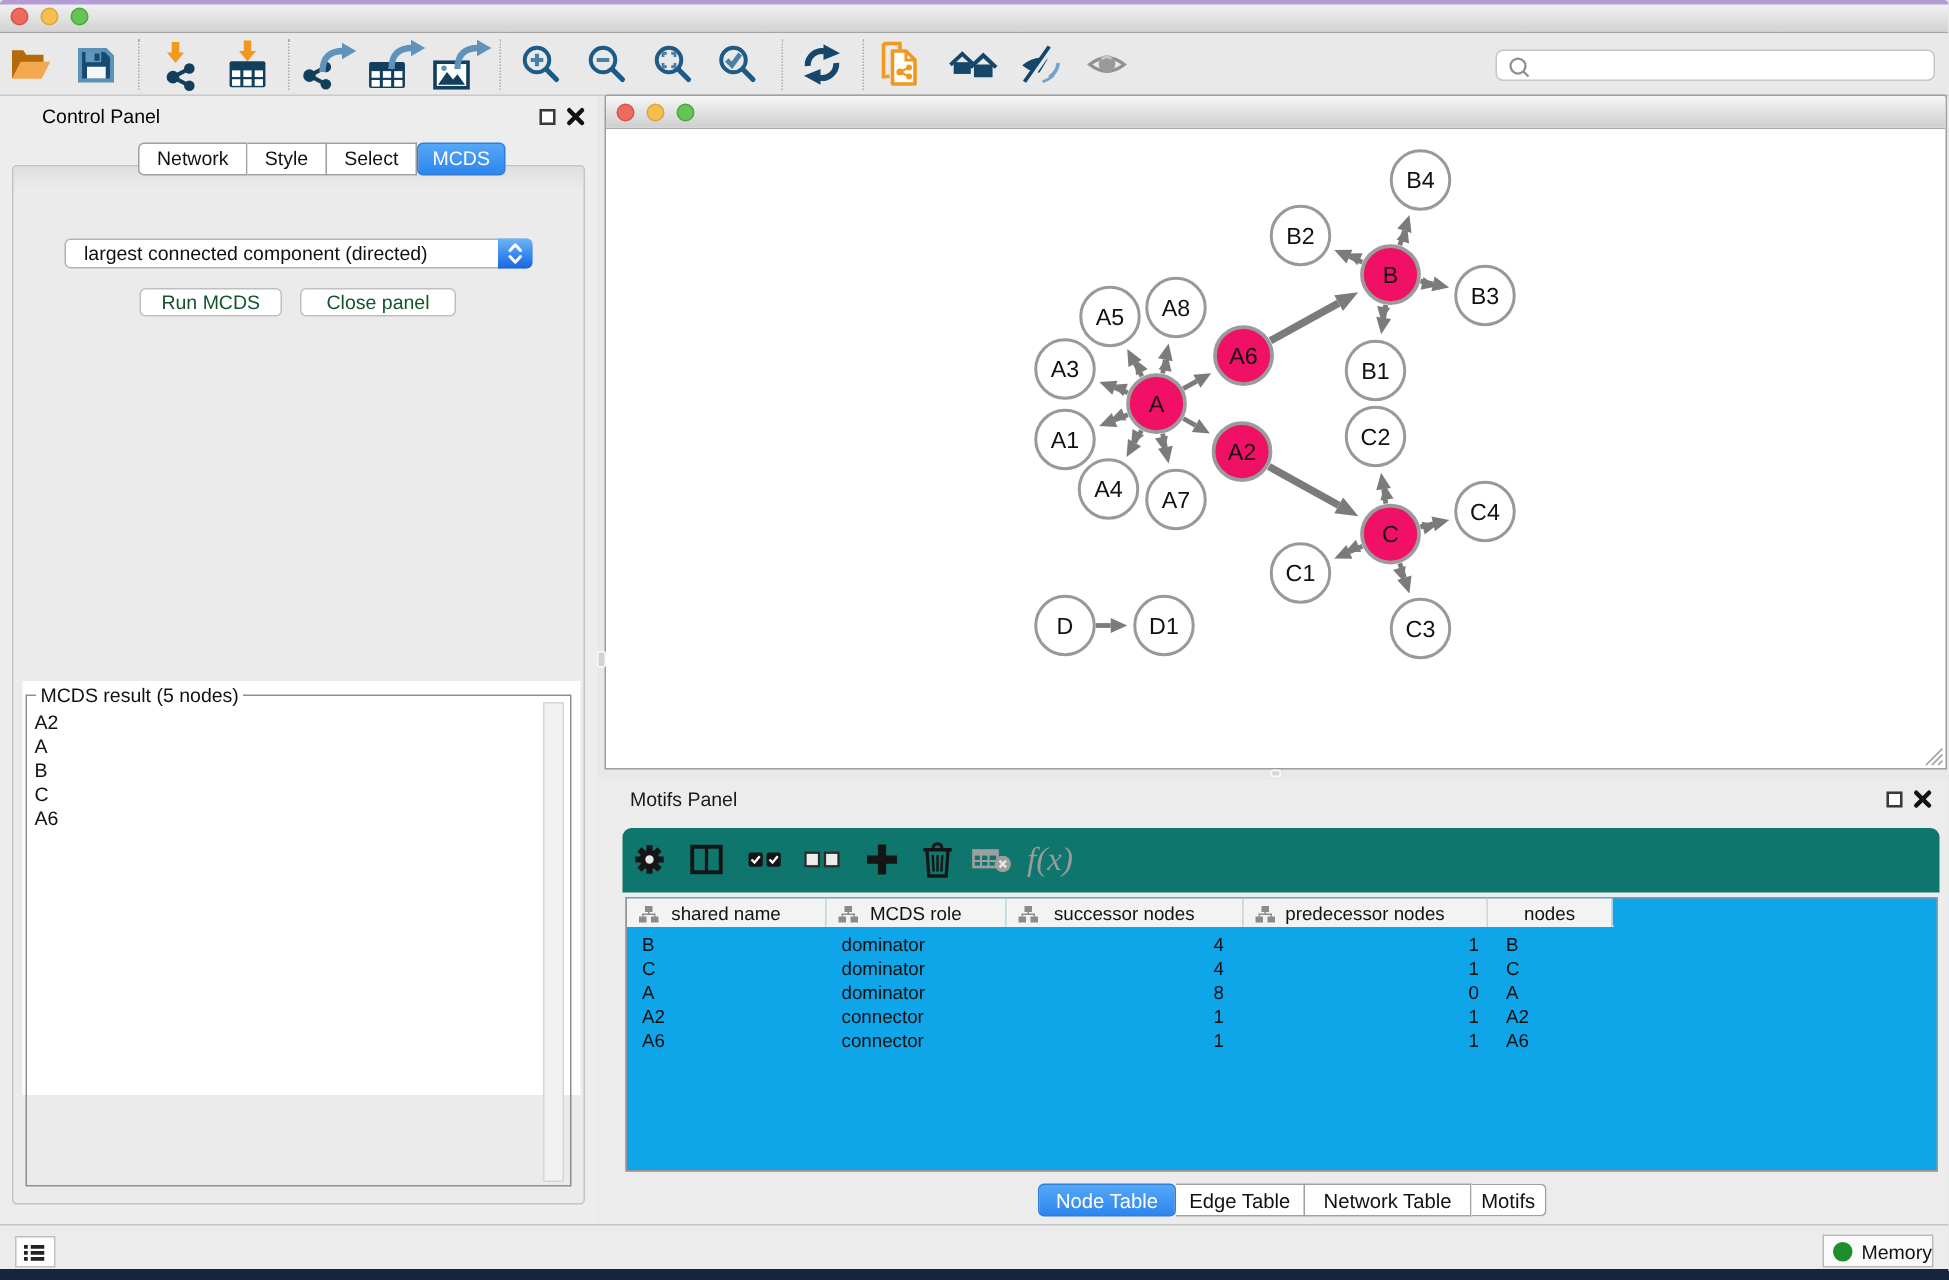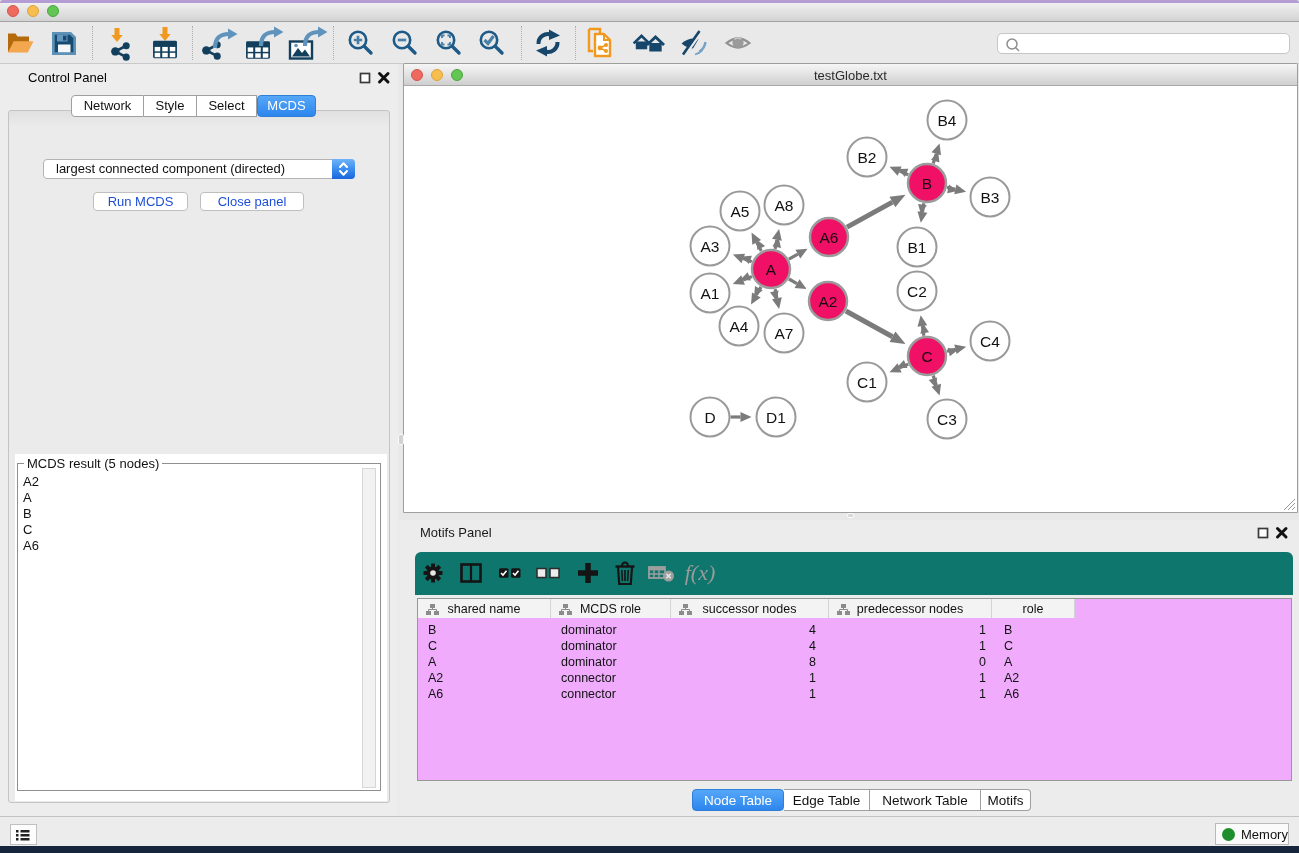--- a/index.html
+++ b/index.html
@@ -16,55 +16,55 @@
 #title-text { top:4px; left:0; width:1299px; text-align:center; font-size:13px; color:#404040; }
 
 
 #toolbar { left:0; top:22px; width:1299px; height:42px; background:#e9e9e9; border-bottom:1px solid #c9c9c9; }
 .tsep { top:4px; height:34px; width:0; border-left:1px dotted #adadad; }
 #searchbox { left:997px; top:11px; width:293px; height:21px; background:#fff; border:1px solid #c6c6c6; border-radius:5px; }
 
 
 #cpanel { left:0; top:64px; width:398px; height:752px; background:#ededed; }
 #cp-title { left:28px; top:6px; font-size:13px; color:#000000; }
-#cp-tabs { left:71px; top:31px; height:22px; display:flex; }
+#cp-tabs { left:92px; top:31px; height:22px; display:flex; }
 .cptab { height:22px; line-height:20px; padding:0; font-size:13px; color:#111;
   background:#fff; border:1px solid #9f9f9f; border-left:none; text-align:center; }
 .cptab.first { border-left:1px solid #9f9f9f; border-radius:4px 0 0 4px; }
 .cptab.sel { background:linear-gradient(#55a7f7,#2d86ee); color:#fff; border:1px solid #2f7fd6; border-radius:4px; }
 #cp-body { left:8px; top:46px; width:382px; height:693px; background:#ebebeb;
   border:1px solid #c4c4c4; border-radius:3px;
   background:linear-gradient(#e0e0e0, #ebebeb 16px); }
 #opt-label { top:72px; left:0; width:382px; text-align:center; font-size:13px; color:#111; }
 #dropdown { left:43px; top:95px; width:312px; height:20px; background:#fff; border:1px solid #b3b3b3; border-radius:4px;
   font-size:13px; color:#111; line-height:18px; padding-left:12px; }
 #dd-cap { right:-1px; top:-1px; width:23px; height:20px; border-radius:0 4px 4px 0;
   background:linear-gradient(#6db4f8,#3c8df0 50%,#1a66dd); }
-.btn { background:#fff; border:1px solid #bfbfbf; border-radius:4px; font-size:13px; color:#1d4ed8;
+.btn { background:#fff; border:1px solid #bfbfbf; border-radius:4px; font-size:13px; color:#14532d;
   text-align:center; height:19px; line-height:17px; }
 #btn-run { left:93px; top:128px; width:95px; }
 #btn-close { left:200px; top:128px; width:104px; }
-#result-wrap { left:15px; top:390px; width:372px; height:347px; background:#fff; }
+#result-wrap { left:15px; top:390px; width:372px; height:276px; background:#fff; }
 #result-box { left:2px; top:9px; width:364px; height:328px; border:1px solid #8f8f8f; }
 #result-legend { left:6px; top:-8px; background:#fff; padding:0 3px; font-size:13px; color:#111; }
 #result-list { left:5px; top:10px; font-size:13px; color:#111; line-height:16px; }
 #result-scroll { right:4px; top:4px; width:14px; height:320px; background:#f2f2f2; border:1px solid #d6d6d6; }
 
 
 #netwin { left:403px; top:63px; width:895px; height:450px; border:1px solid #9e9e9e; background:#fff; border-radius:2px 2px 0 0; }
 #net-titlebar { left:0; top:0; width:893px; height:22px; background:linear-gradient(#f6f6f6,#cfcfcf);
   border-bottom:1px solid #a8a8a8; border-radius:2px 2px 0 0; }
 .ntl { border-radius:50%; width:12px; height:12px; top:5px; }
 #net-title { top:4px; left:0; width:893px; text-align:center; font-size:13px; color:#2b2b2b; }
 
 
 #tpanel { left:399px; top:520px; width:900px; height:297px; background:#ececec; }
 #tp-title { left:21px; top:5px; font-size:13px; color:#1a1a1a; }
 #tp-toolbar { left:16px; top:32px; width:878px; height:43px; background:#0f766e; border-radius:6px 6px 0 0; }
-#tp-table { left:18px; top:78px; width:875px; height:183px; background:#f0abfc; border:1px solid #979797; }
+#tp-table { left:18px; top:78px; width:875px; height:183px; background:#0ea5e9; border:1px solid #979797; }
 #tp-header { left:0; top:0; height:19px; display:flex; border-bottom:1px solid #cfcfcf; width:658px; }
 .thcell { background:#f3f3f3; height:19px; border-right:1px solid #d4d4d4; font-size:12.5px; color:#111;
   display:flex; align-items:center; justify-content:center; position:relative; }
 .trow { position:absolute; font-size:12.5px; color:#111; height:16px; line-height:16px; }
 #tp-tabs { left:274px; top:269px; height:22px; display:flex; }
 .tptab { height:22px; line-height:21px; padding:0; text-align:center; font-size:13.5px; color:#111;
   background:#fff; border:1px solid #9f9f9f; border-left:none; }
 .tptab.first { border-left:1px solid #9f9f9f; border-radius:4px 0 0 4px;margin-left:19px; }
 .tptab.last { border-radius:0 4px 4px 0; }
 .tptab.sel { background:linear-gradient(#55a7f7,#2d86ee); color:#fff; border:1px solid #2f7fd6; border-radius:4px; }
@@ -273,21 +273,20 @@
       <div class="abs" id="result-scroll"></div>
     </div>
   </div>
 </div>
 
 <div class="abs" id="netwin">
   <div class="abs" id="net-titlebar">
     <div class="abs ntl" style="left:7px;background:#ee6a5f;border:0.5px solid #d5544a;"></div>
     <div class="abs ntl" style="left:27px;background:#f5be4f;border:0.5px solid #dfa33b;"></div>
     <div class="abs ntl" style="left:47px;background:#62c554;border:0.5px solid #4aa73c;"></div>
-    <div class="abs" id="net-title">testGlobe.txt</div>
   </div>
   <svg class="abs" style="left:1px;top:23px" width="892" height="425" viewBox="0 0 892 425" id="graph-svg">
 <line x1="356.3" y1="163.9" x2="351.7" y2="155.3" stroke="#7b7b7b" stroke-width="3.2"></line>
 <polygon points="346.5,145.6 356.1,153.0 347.3,157.7" fill="#7b7b7b"></polygon>
 <polygon points="351.6,152.5 360.1,159.0 352.3,163.1" fill="#7b7b7b"></polygon>
 <line x1="370.1" y1="161.9" x2="371.9" y2="152.8" stroke="#7b7b7b" stroke-width="3.2"></line>
 <polygon points="374.1,142.0 376.8,153.8 367.0,151.8" fill="#7b7b7b"></polygon>
 <polygon points="373.6,150.6 376.0,160.9 367.4,159.2" fill="#7b7b7b"></polygon>
 <line x1="346.8" y1="174.8" x2="338.2" y2="171.5" stroke="#7b7b7b" stroke-width="3.2"></line>
 <polygon points="327.9,167.6 340.0,166.8 336.5,176.2" fill="#7b7b7b"></polygon>
@@ -465,21 +464,21 @@
             <rect x="1" y="8" width="5" height="4" fill="#8b8b8b"></rect>
             <rect x="9" y="8" width="5" height="4" fill="#8b8b8b"></rect>
             <path d="M7.5 5 V6.5 M3.5 8 V6.5 H11.5 V8" stroke="#8b8b8b" stroke-width="1" fill="none"></path>
           </svg>successor nodes</div>
       <div class="thcell" style="width:163px"><svg width="17" height="13" viewBox="0 0 17 13" style="position:absolute;left:7px;top:3.5px">
             <rect x="5" y="1" width="5" height="4" fill="#8b8b8b"></rect>
             <rect x="1" y="8" width="5" height="4" fill="#8b8b8b"></rect>
             <rect x="9" y="8" width="5" height="4" fill="#8b8b8b"></rect>
             <path d="M7.5 5 V6.5 M3.5 8 V6.5 H11.5 V8" stroke="#8b8b8b" stroke-width="1" fill="none"></path>
           </svg>predecessor nodes</div>
-      <div class="thcell" style="width:83px">role</div>
+      <div class="thcell" style="width:83px">nodes</div>
     </div>
     <div class="trow" style="left:10px;top:23px">B</div>
     <div class="trow" style="left:143px;top:23px">dominator</div>
     <div class="trow" style="left:300px;top:23px;width:98px;text-align:right">4</div>
     <div class="trow" style="left:470px;top:23px;width:98px;text-align:right">1</div>
     <div class="trow" style="left:586px;top:23px">B</div>
     <div class="trow" style="left:10px;top:39px">C</div>
     <div class="trow" style="left:143px;top:39px">dominator</div>
     <div class="trow" style="left:300px;top:39px;width:98px;text-align:right">4</div>
     <div class="trow" style="left:470px;top:39px;width:98px;text-align:right">1</div>

